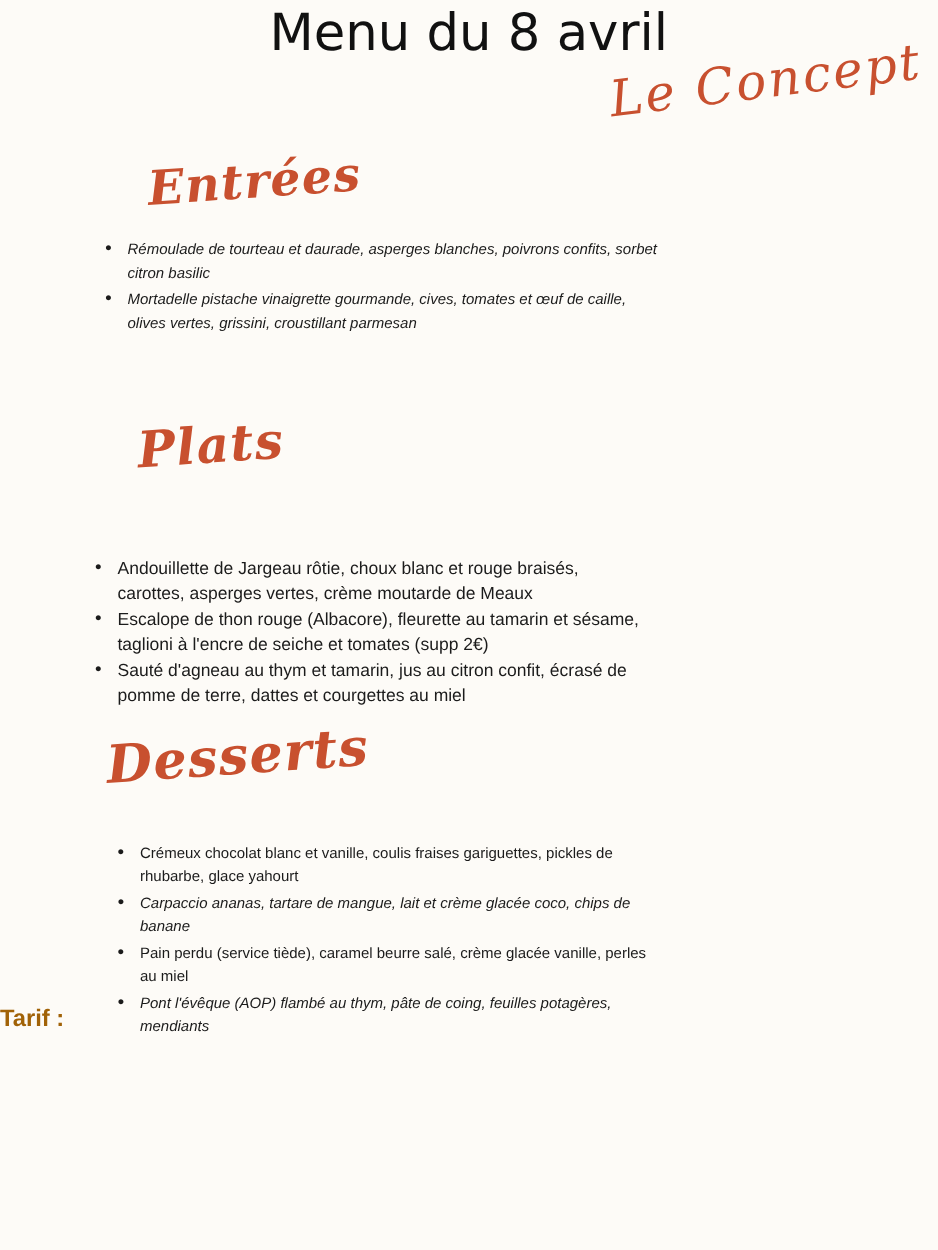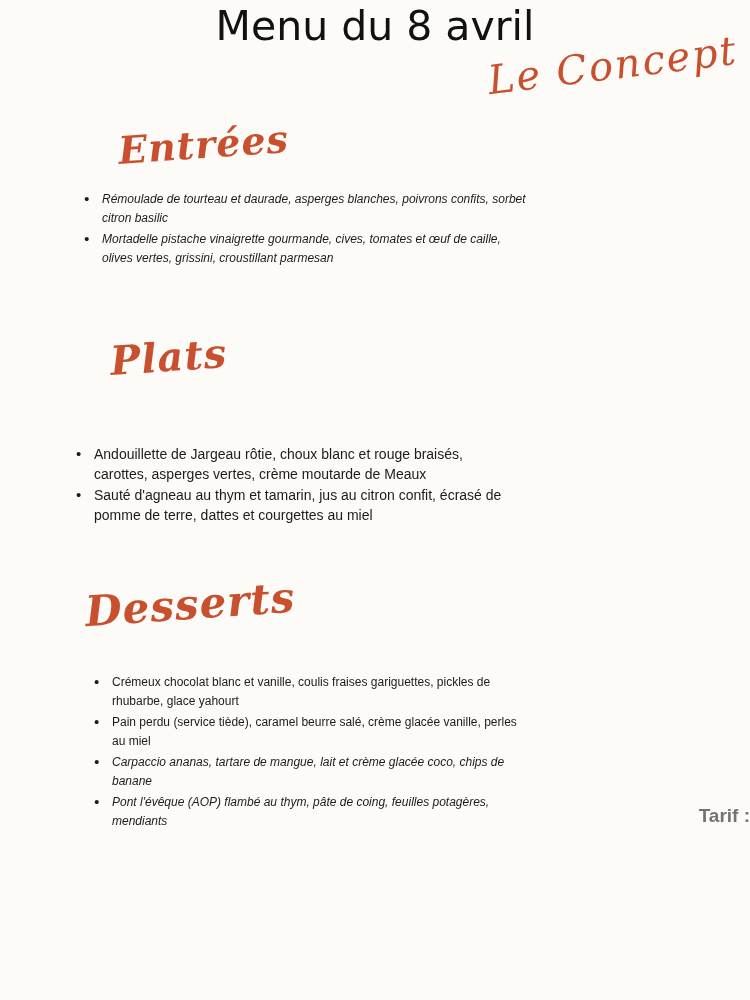--- a/index.html
+++ b/index.html
@@ -124,25 +124,25 @@
     left: 80px;
     width: 420px;
   }
 
   
   .tariff {
     position: absolute;
     bottom: 22px;
     left: 0;
     width: 750px;
-    text-align: right;
+    text-align: left;
     font-weight: bold;
     font-size: 19px;
     line-height: 27px;
-    color: #737373;
+    color: #a16207;
   }
   .tariff div {
     white-space: nowrap;
   }
 </style>
 </head>
 <body>
 
 <div class="page">
 
@@ -152,28 +152,29 @@
 
   <div class="section-heading heading-entrees">Entrées</div>
   <ul class="course-list italic-list list-entrees">
     <li>Rémoulade de tourteau et daurade, asperges blanches, poivrons confits, sorbet citron basilic</li>
     <li>Mortadelle pistache vinaigrette gourmande, cives, tomates et œuf de caille, olives vertes, grissini, croustillant parmesan</li>
   </ul>
 
   <div class="section-heading heading-plats">Plats</div>
   <ul class="course-list list-plats">
     <li>Andouillette de Jargeau rôtie, choux blanc et rouge braisés, carottes,  asperges vertes, crème moutarde de Meaux</li>
+    <li>Escalope de thon rouge (Albacore), fleurette au tamarin et sésame, taglioni à l'encre de seiche et tomates (supp 2€)</li>
     <li>Sauté d'agneau au thym et tamarin, jus au citron confit, écrasé de pomme de terre, dattes et courgettes au miel</li>
   </ul>
 
   <div class="section-heading heading-desserts">Desserts</div>
   <ul class="course-list list-desserts">
     <li class="it" style="">Crémeux chocolat blanc et vanille, coulis fraises gariguettes, pickles de rhubarbe, glace yahourt</li>
+    <li style="font-style:italic">Carpaccio ananas, tartare de mangue, lait et crème glacée coco, chips de banane</li>
     <li>Pain perdu (service tiède), caramel beurre salé, crème glacée vanille, perles au miel</li>
-    <li style="font-style:italic">Carpaccio ananas, tartare de mangue, lait et crème glacée coco, chips de banane</li>
     <li style="font-style:italic">Pont l'évêque (AOP) flambé au thym, pâte de coing, feuilles potagères, mendiants</li>
   </ul>
 
   <div class="tariff">
     <div>Tarif :</div>
   </div>
 
 </div>
 
 </body></html>

